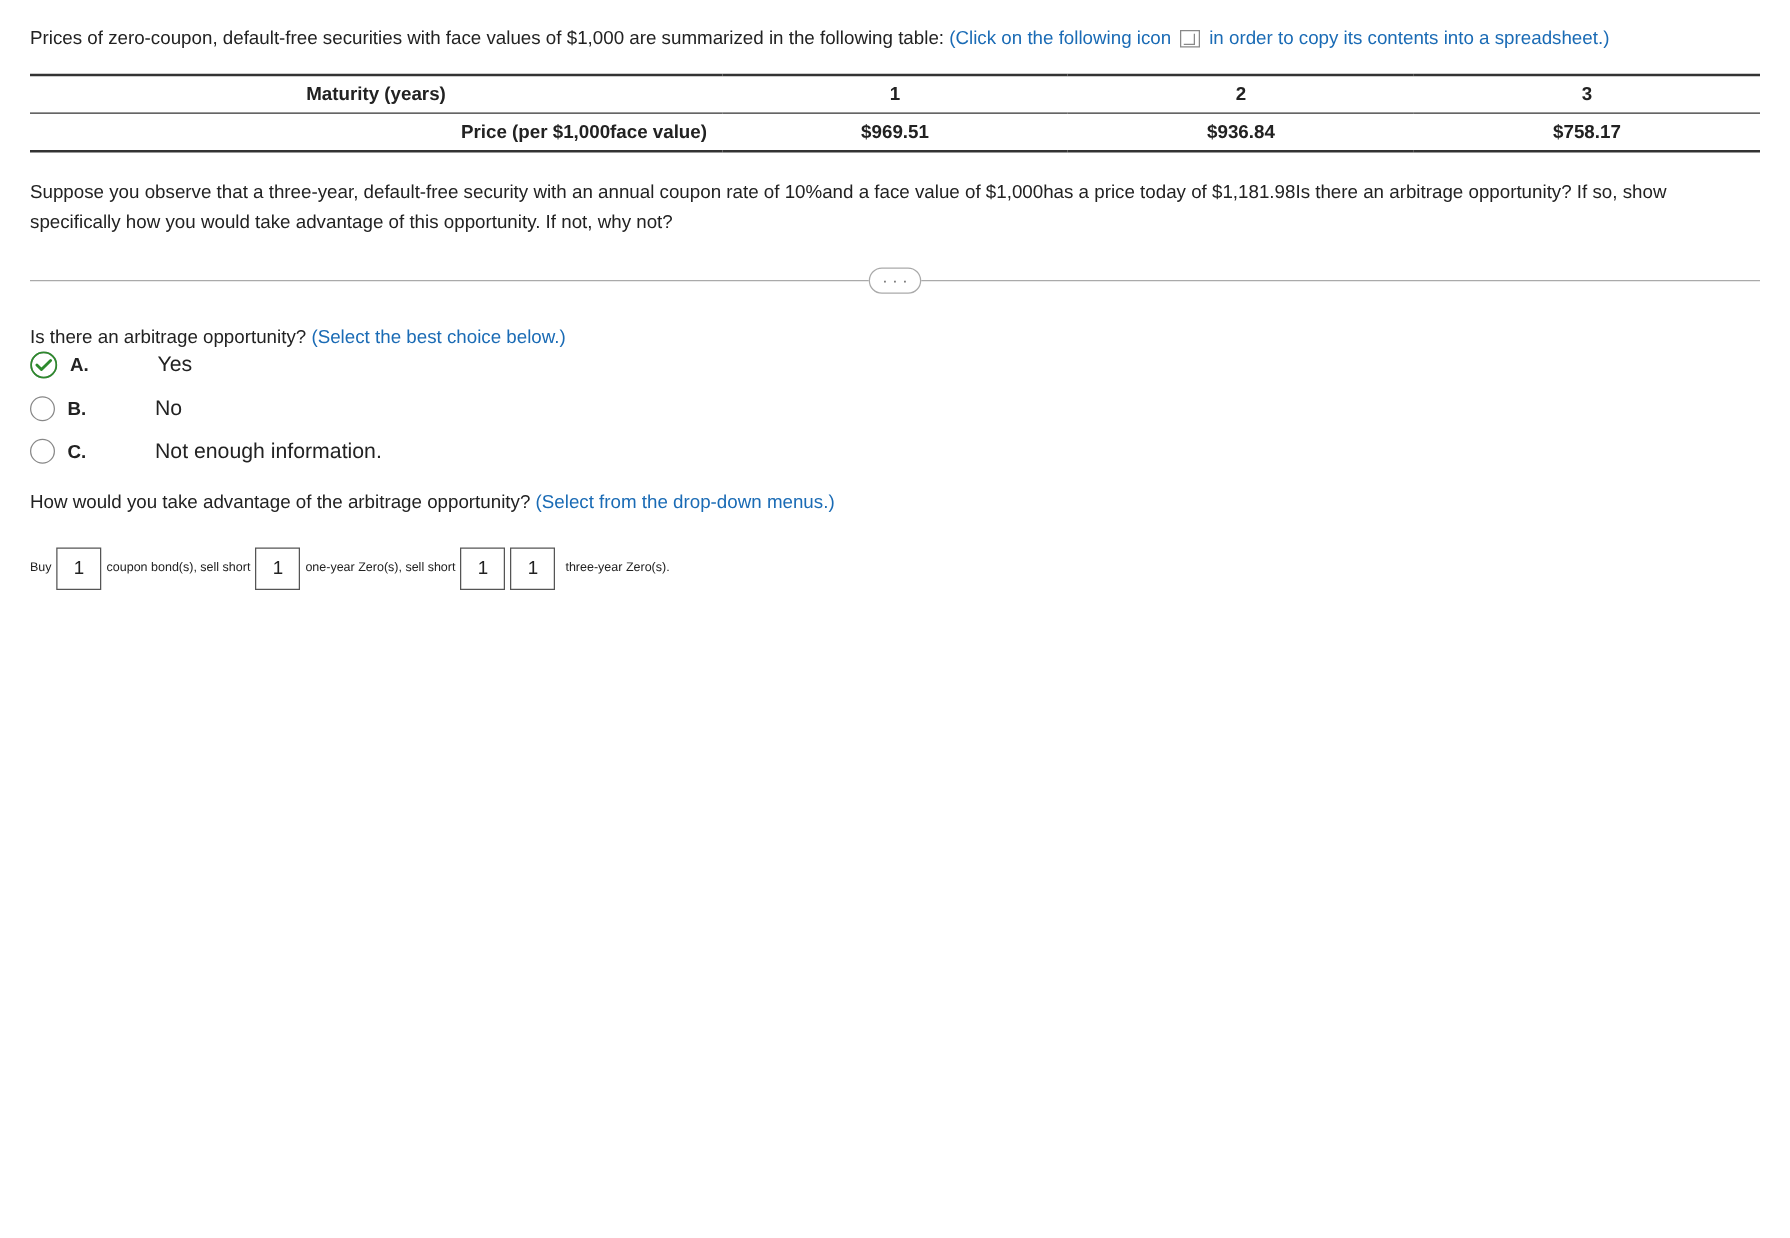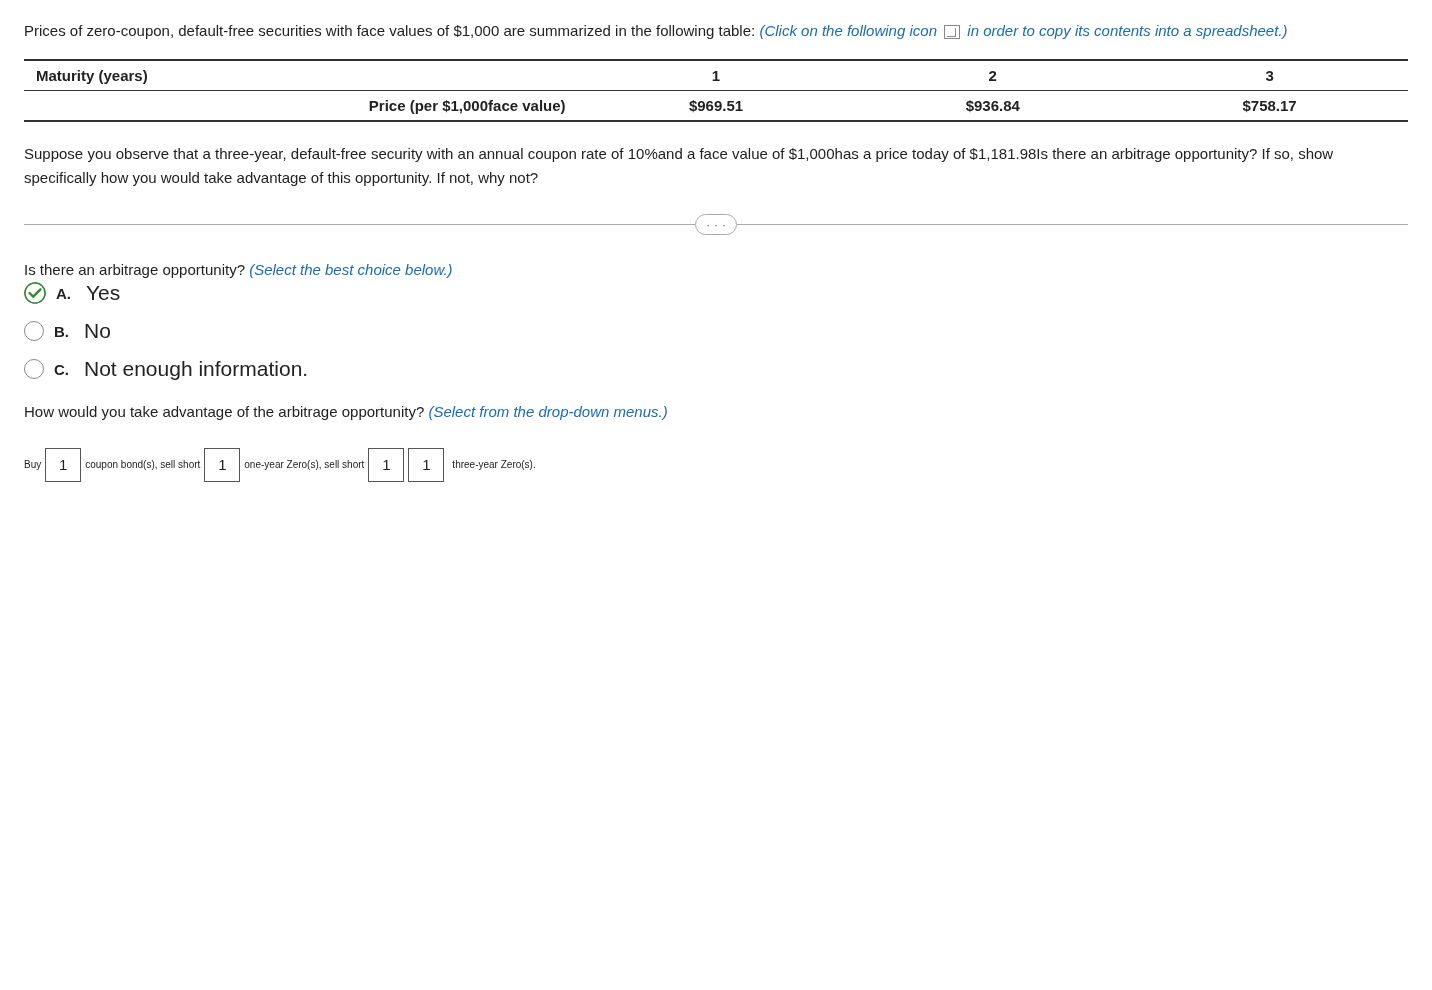--- a/index.html
+++ b/index.html
@@ -18,21 +18,20 @@
     }
 
     .intro-text {
       margin-bottom: 16px;
       line-height: 1.5;
     }
 
     .link-blue {
       color: #1a6bb5;
       text-decoration: none;
-      font-style: italic;
     }
 
     .spreadsheet-icon {
       display: inline-block;
       width: 16px;
       height: 14px;
       border: 1px solid #888;
       background: #fff;
       vertical-align: middle;
       margin: 0 3px;
@@ -64,20 +63,21 @@
     }
 
     .price-table thead tr th {
       font-weight: bold;
       border-top: 2px solid #333;
       border-bottom: 1px solid #333;
     }
 
     .price-table thead tr th:first-child {
       width: 40%;
+      text-align: center;
     }
 
     .price-table tbody tr td {
       border-bottom: 2px solid #333;
       font-weight: bold;
       text-align: right;
     }
 
     .price-table tbody tr td:first-child {
       font-weight: bold;
@@ -142,21 +142,22 @@
       background: #fff;
     }
 
     .radio-letter {
       font-weight: bold;
       font-size: 15px;
       min-width: 20px;
     }
 
     .radio-label-text {
-      font-size: 21px;
+      font-size: 17px;
+      margin-left: 40px;
     }
 
     .dropdown-question {
       margin-bottom: 24px;
       line-height: 1.5;
     }
 
     .fill-in-row {
       display: flex;
       flex-wrap: wrap;

